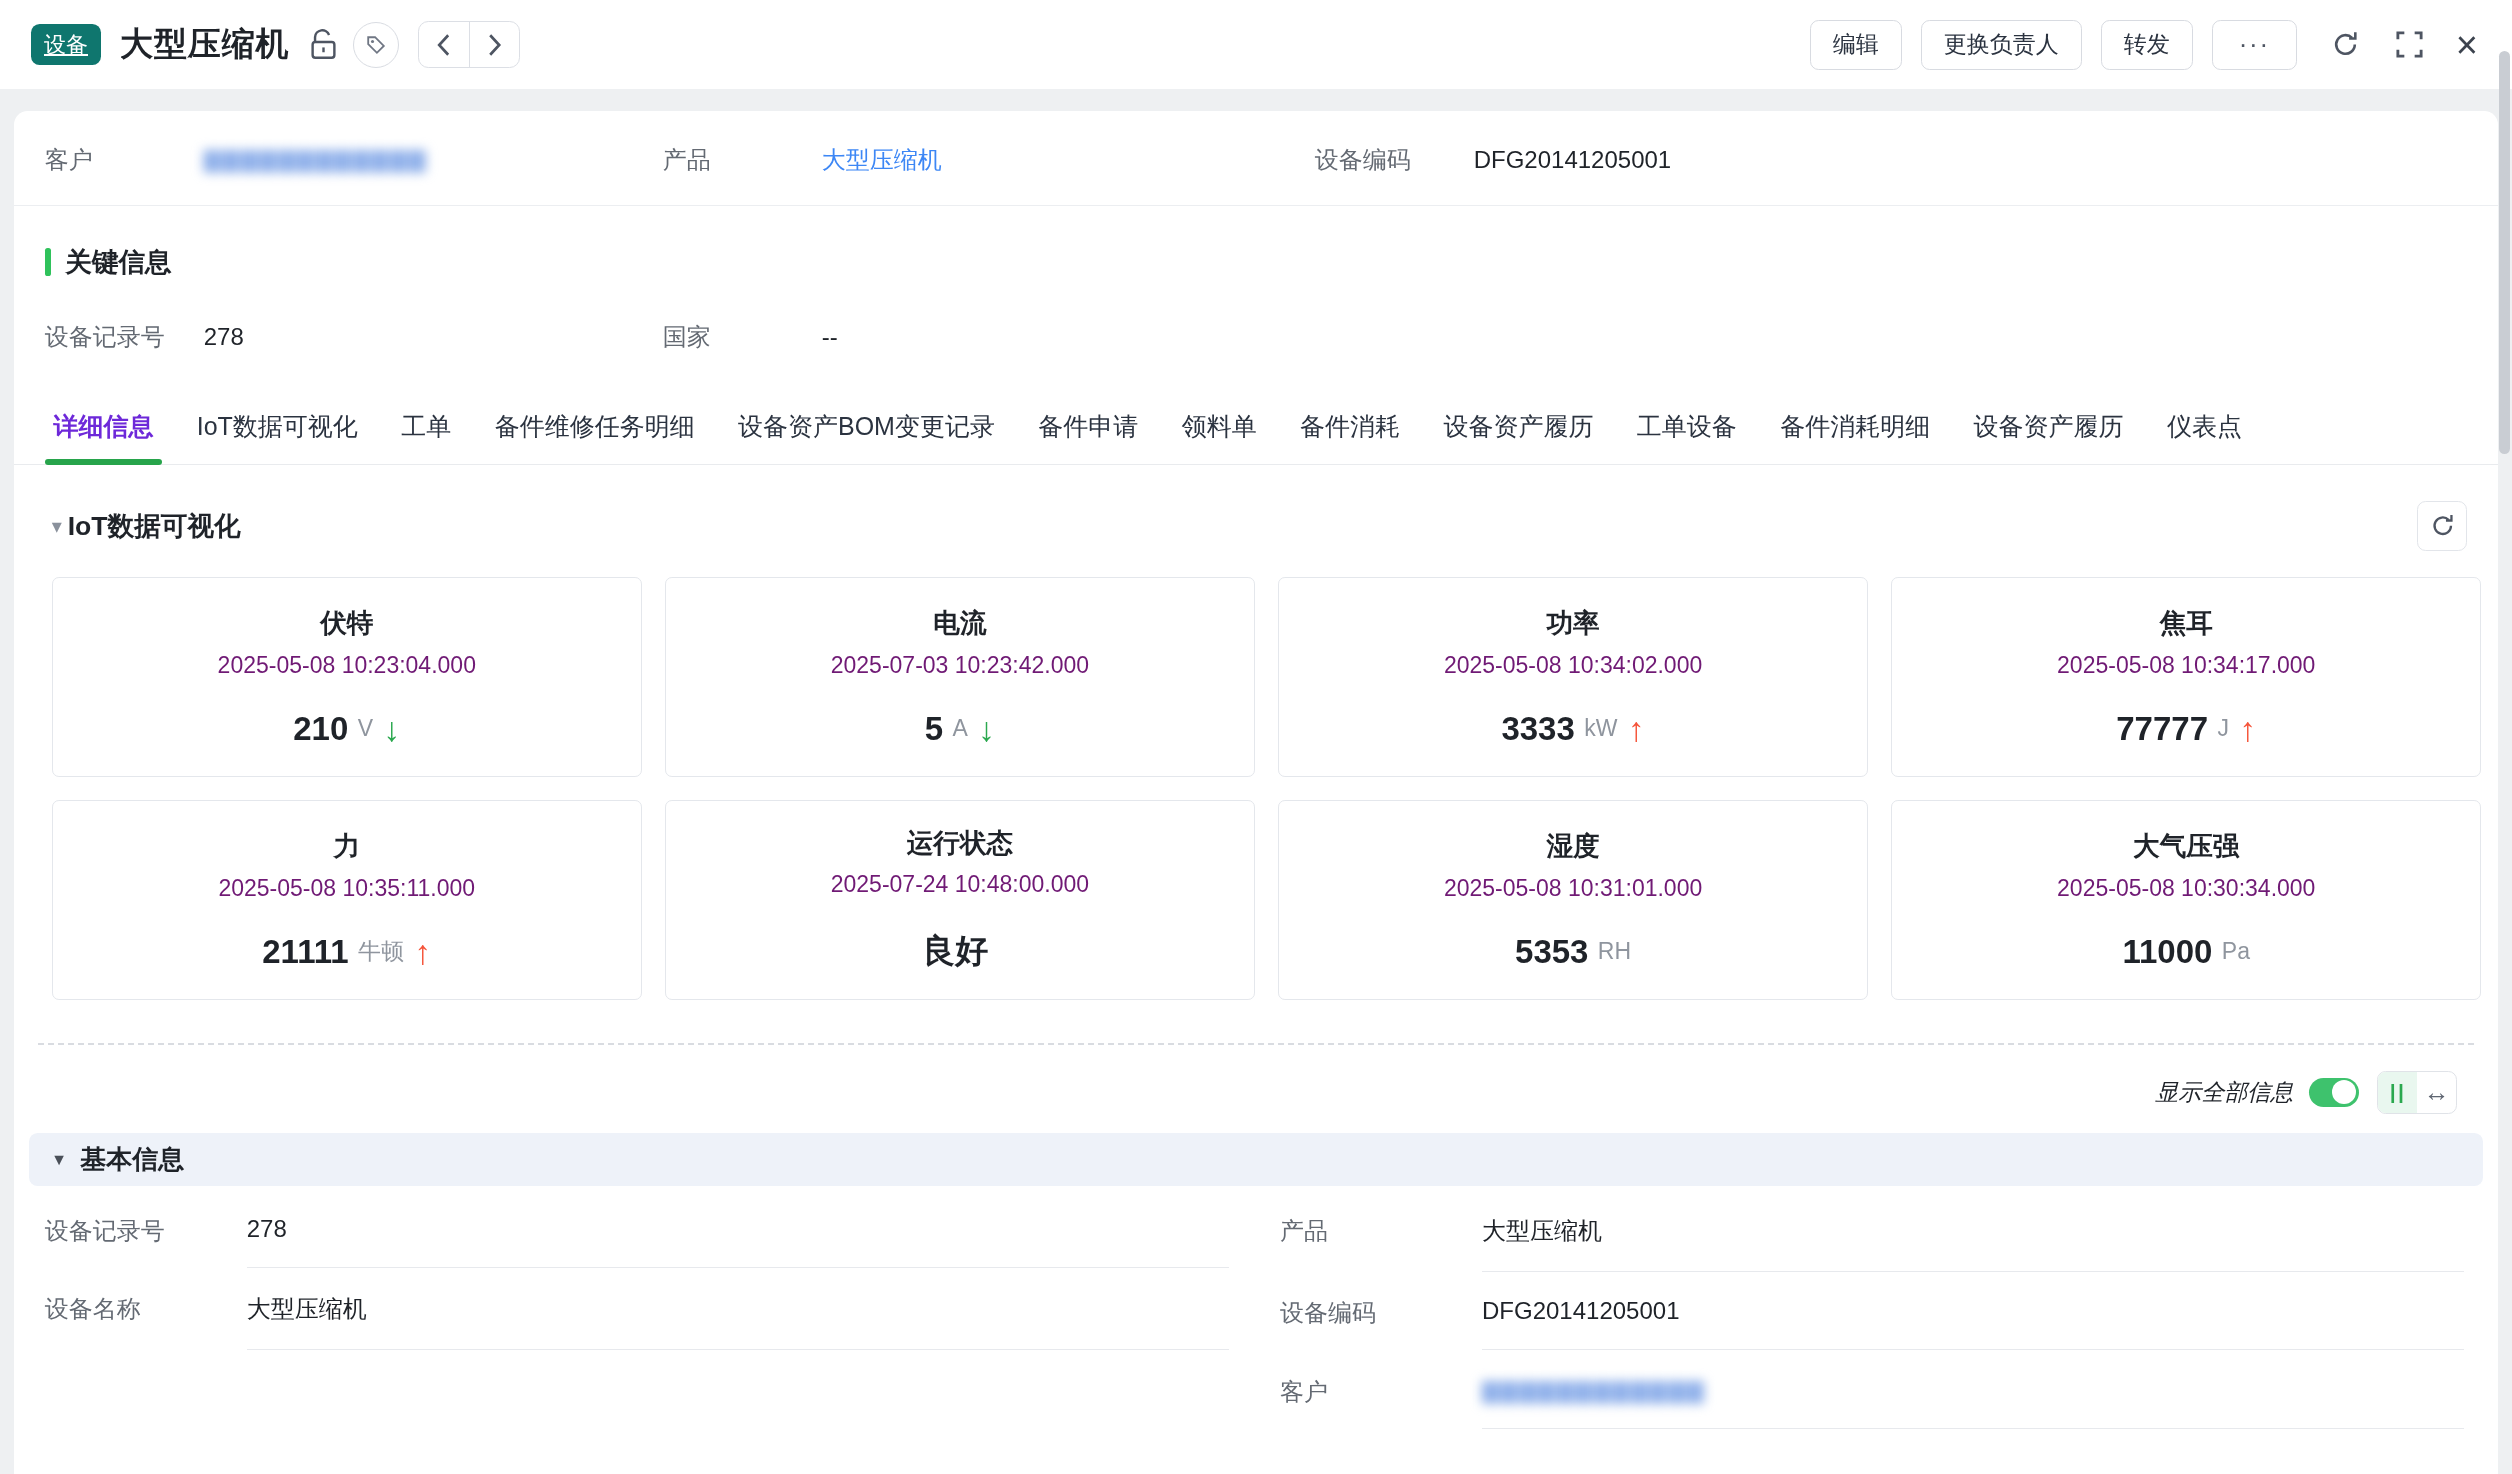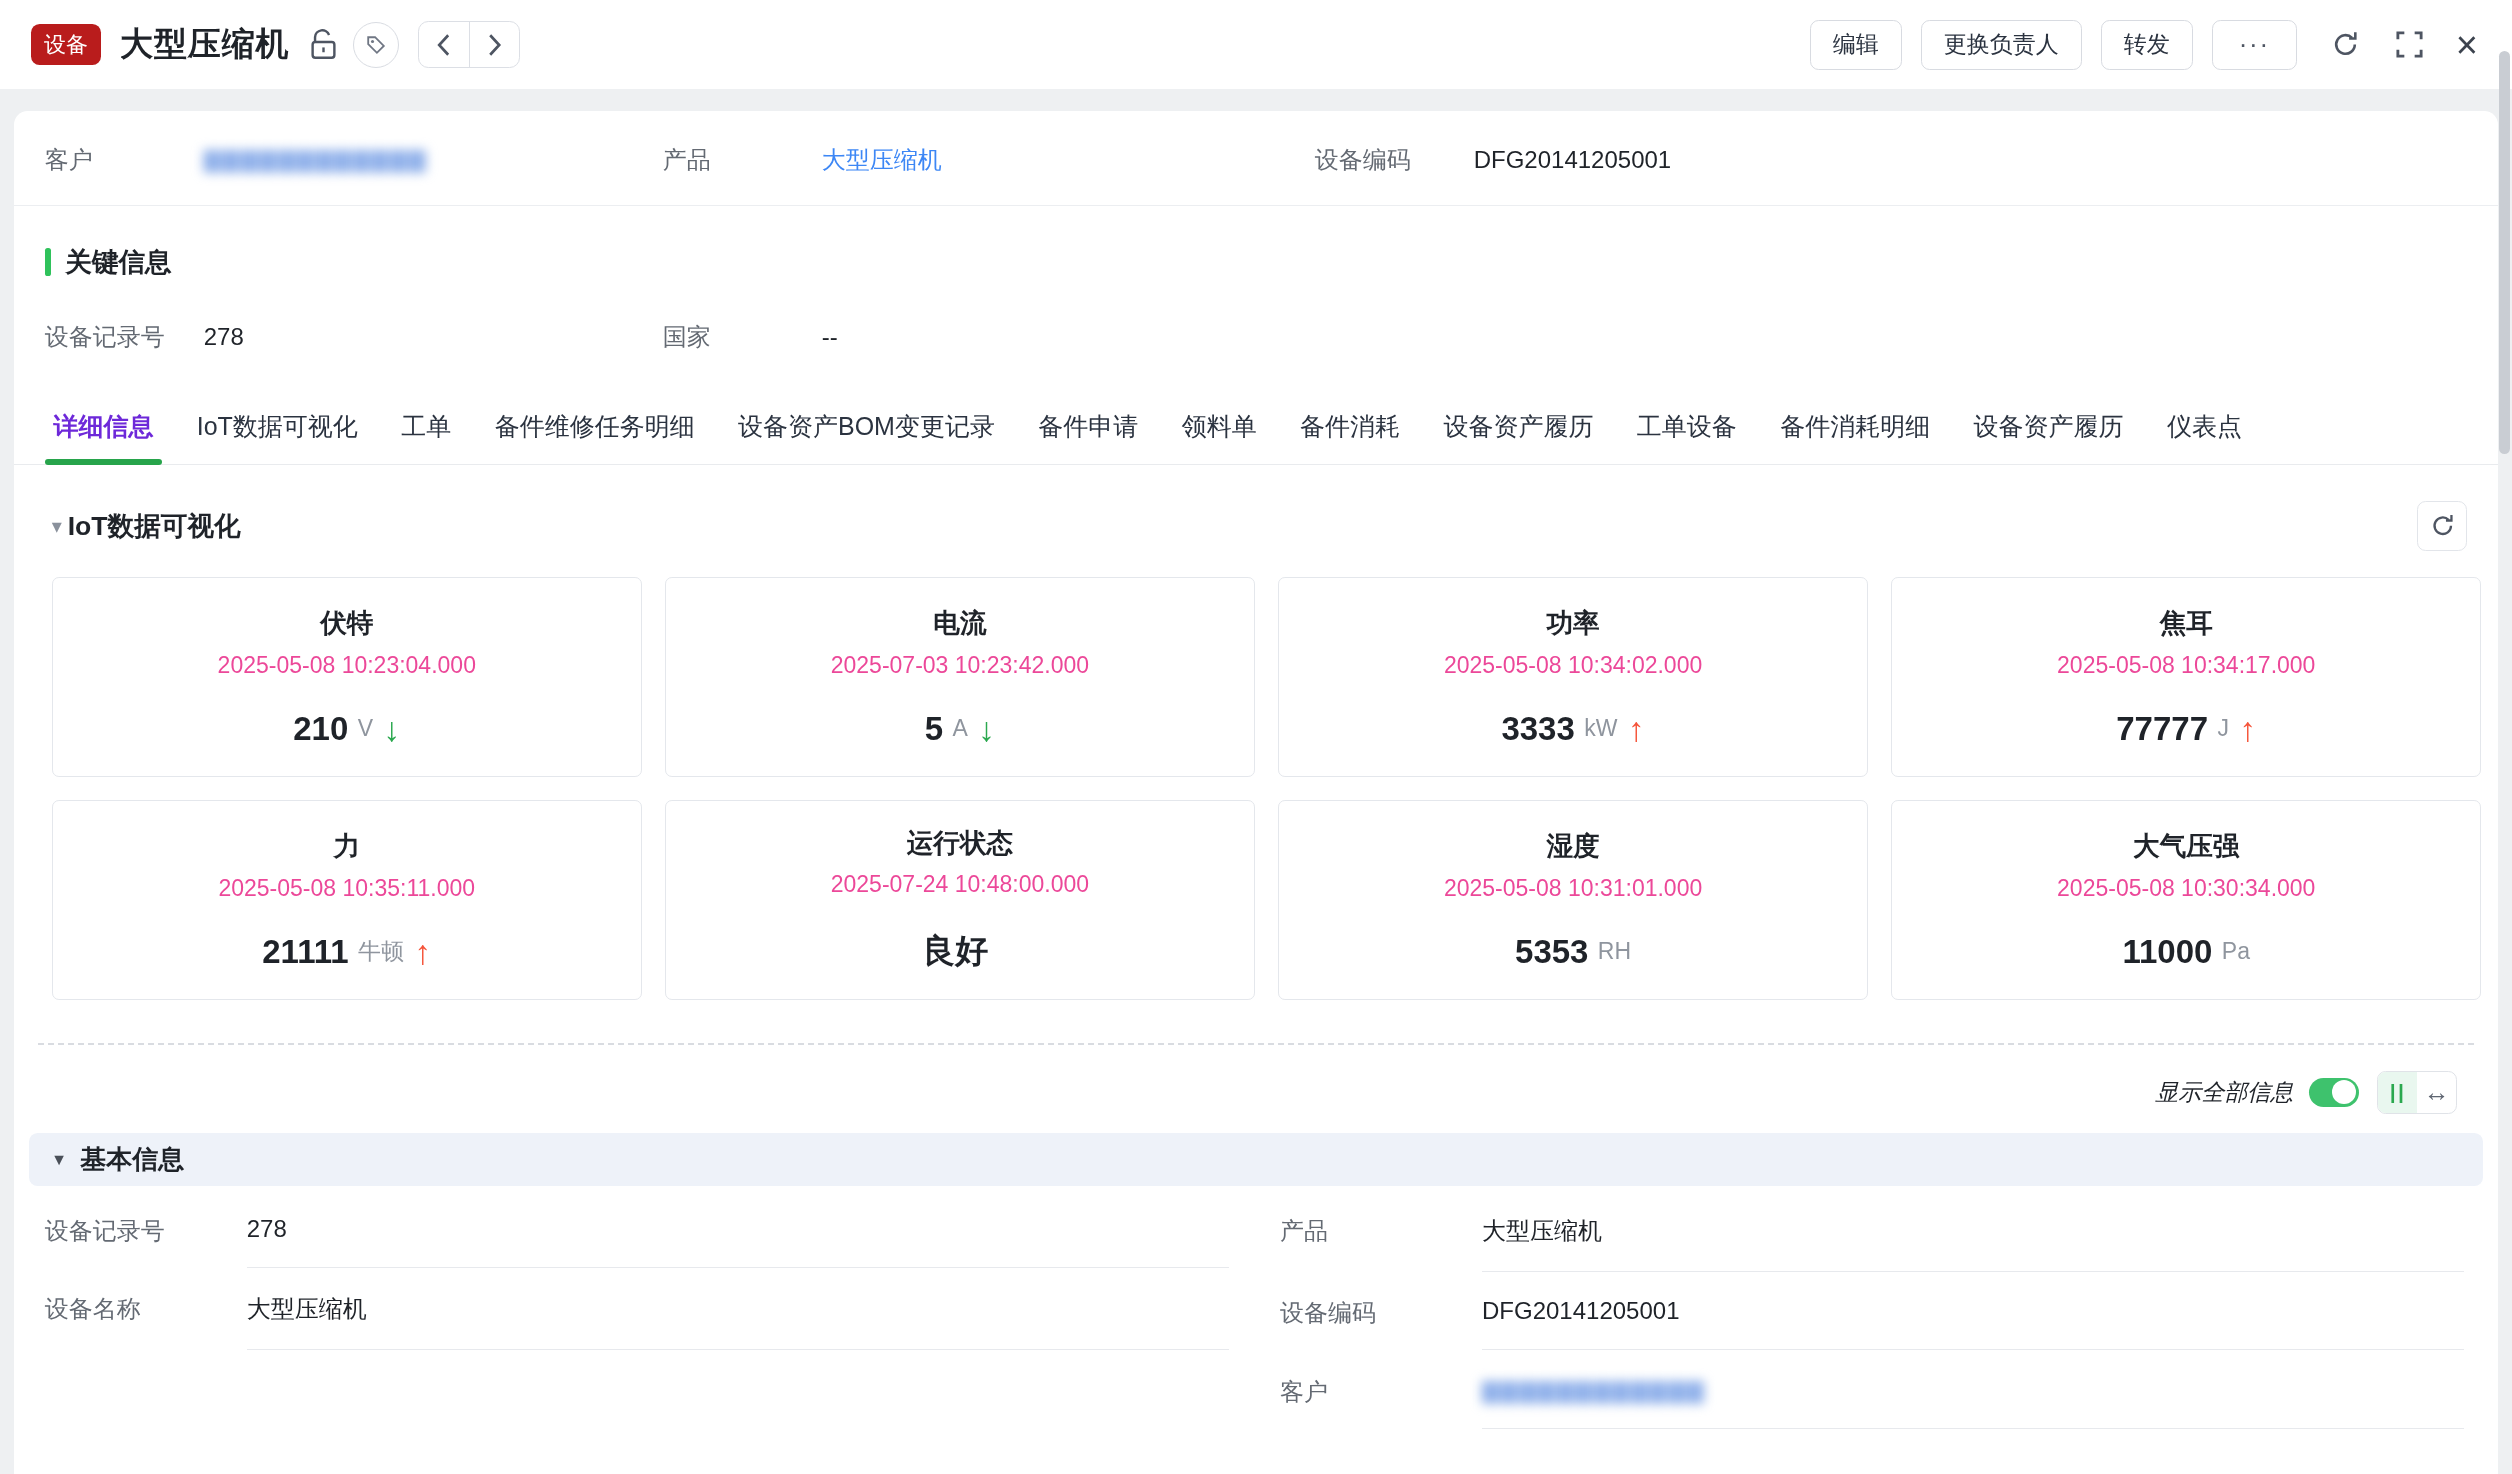--- a/index.html
+++ b/index.html
@@ -8,22 +8,22 @@
     font-family:"Liberation Sans","DejaVu Sans",sans-serif;
     color:#1f2329; background:#ffffff; position:relative;
   }
 
   
   .app-header {
     height:89px; display:flex; align-items:center; padding:0 34px 0 31px;
     background:#ffffff;
   }
   .badge {
-    background:#b91c1c; color:#fff; font-size:22px; line-height:1;
-    padding:9.4px 13px; border-radius:8.6px; flex-shrink:0;
+    background:#0f766e; color:#fff; font-size:22px; line-height:1;
+    padding:9.4px 13px; border-radius:8.6px; flex-shrink:0;text-decoration:underline;
   }
   .win-title { font-size:33px; font-weight:700; margin-left:19px; letter-spacing:0.9px; }
   .hd-ic { display:flex; align-items:center; justify-content:center; cursor:pointer; }
   .ic-lock { margin-left:19px; }
   .tag-circle {
     width:46px; height:46px; border:1.7px solid #d9dce2; border-radius:50%;
     margin-left:15.4px;
   }
   .nav-group {
     display:flex; border:1.7px solid #dcdfe5; border-radius:10.3px; margin-left:19px;
@@ -96,21 +96,21 @@
   .iot-grid {
     display:grid; grid-template-columns:repeat(4,1fr); gap:23px;
     margin:26px 17px 0 38px;
   }
   .iot-card {
     border:1.7px solid #e4e7ec; border-radius:6.9px; height:200px; background:#fff;
     display:flex; flex-direction:column; align-items:center; justify-content:center;
     text-align:center;
   }
   .iot-name { font-size:26.6px; font-weight:700; }
-  .iot-time { font-size:23px; color:#ec4899; margin-top:10.3px; }
+  .iot-time { font-size:23px; color:#701a75; margin-top:10.3px; }
   .iot-valrow { display:flex; align-items:center; margin-top:31px; min-height:38px; }
   .iot-value { font-size:33px; font-weight:700; }
   .iot-unit { font-size:23px; color:#8f959e; margin-left:9.4px; }
   .trend { font-size:34px; margin-left:10.3px; line-height:1; display:none; }
   .trend.trend-up { color:#f5543a; display:inline; }
   .trend.trend-down { color:#2ba84f; display:inline; }
 
   
   .dashed { border-top:2.6px dashed #d9dce1; margin:43px 24px 0 24px; }
   .toggle-row {

